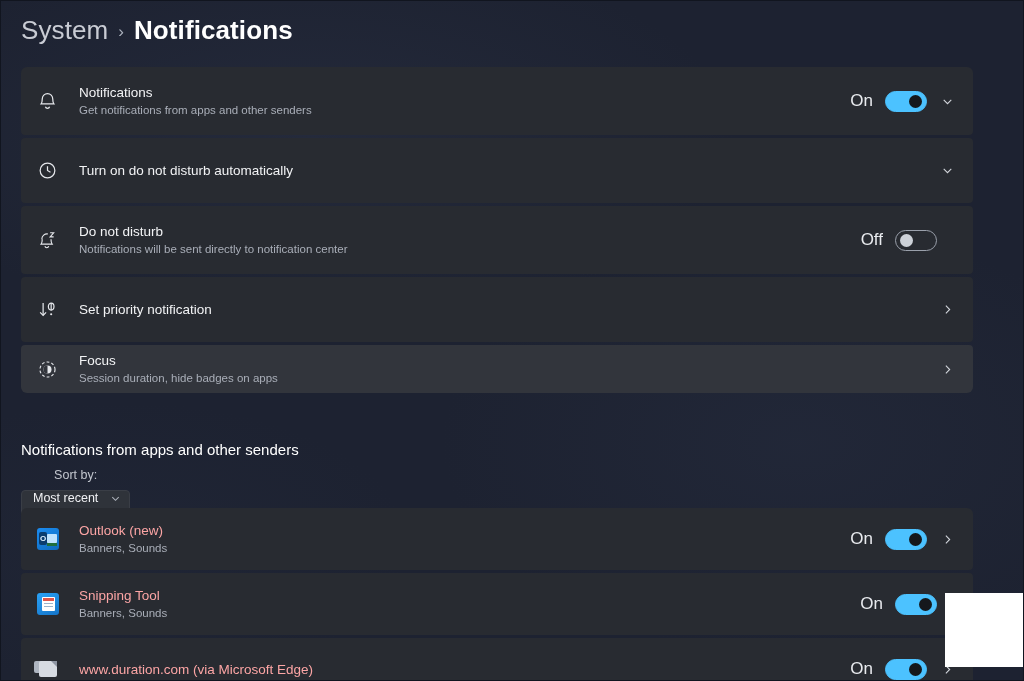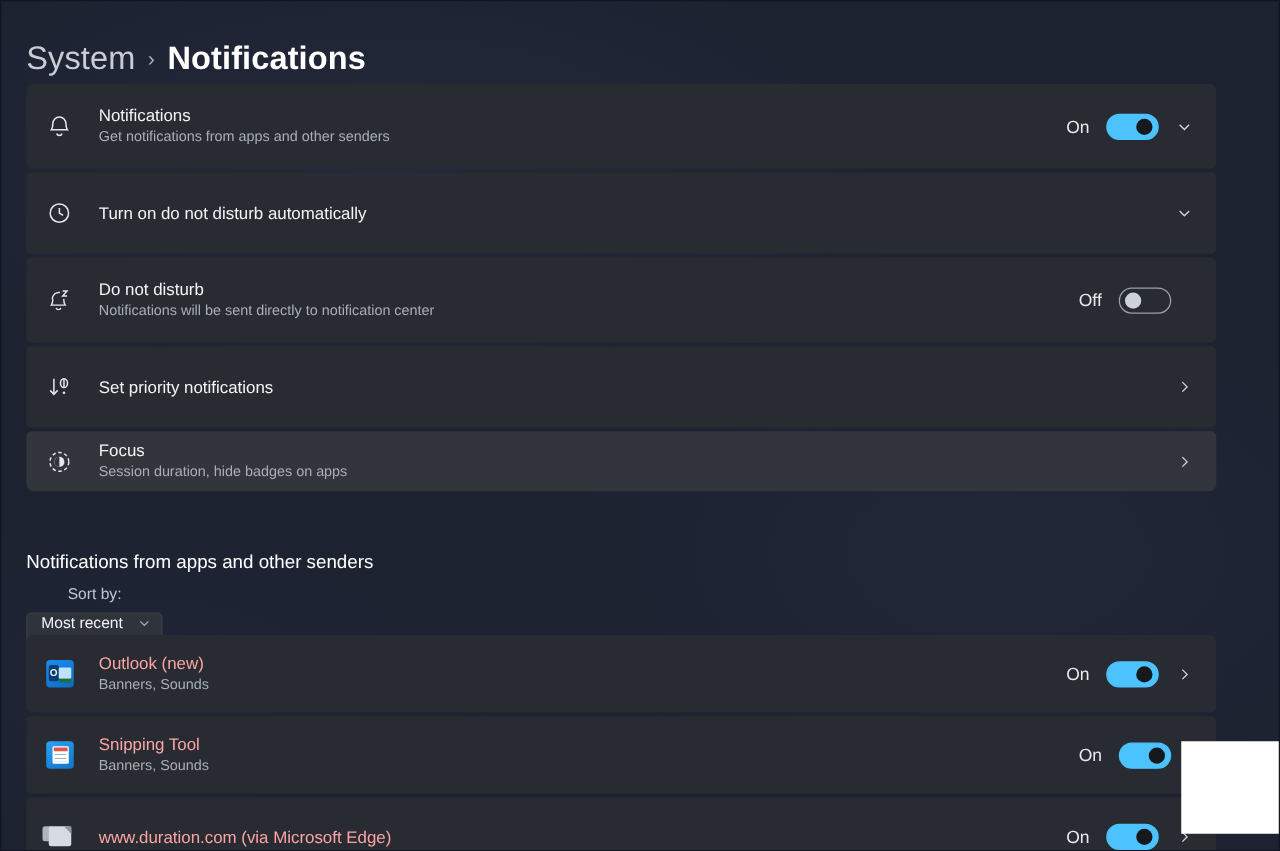--- a/index.html
+++ b/index.html
@@ -32,21 +32,20 @@
 
   
   .breadcrumb {
     position: absolute;
     left: 20px;
     top: 14px;
     display: flex;
     align-items: center;
     gap: 10px;
     white-space: nowrap;
-    margin-top: 16px;
   }
   .crumb-parent {
     font-size: 26px;
     font-weight: 400;
     color: #c9ccd4;
     letter-spacing: .1px;
   }
   .crumb-sep {
     font-size: 17px;
     color: #aab0bb;
@@ -104,21 +103,21 @@
     margin-top: 1px;
   }
 
   .card-right {
     display: flex;
     align-items: center;
     gap: 12px;
     margin-left: auto;
   }
   .toggle-state {
-    font-size: 14px;
+    font-size: 17px;
     color: #e8eaee;
     min-width: 20px;
     text-align: left;
   }
 
   
   .switch {
     width: 42px;
     height: 21px;
     border-radius: 11px;
@@ -396,21 +395,21 @@
       <div class="card-icon">
         <svg width="21" height="21" viewBox="0 0 24 24" fill="none" stroke="#e6e8ec" stroke-width="1.4">
           <path d="M7 4.5v14"></path>
             <path d="M3.6 15.2L7 18.8l3.4-3.6"></path>
           <path d="M16.2 4.6v8.2"></path>
             <circle cx="16.2" cy="17.4" r="1.2" fill="#e6e8ec" stroke="none"></circle>
           <ellipse cx="16.2" cy="8.6" rx="3.2" ry="4"></ellipse>
         </svg>
       </div>
       <div class="card-text">
-        <div class="card-title">Set priority notifications</div>
+        <div class="card-title">Set priority notification</div>
       </div>
       <div class="card-right">
         <span class="chev">
           <svg width="13" height="13" viewBox="0 0 24 24" fill="none" stroke="#d2d5db" stroke-width="2">
               <path d="M9 5l7 7-7 7"></path>
             </svg>
         </span>
       </div>
     </div>
 

